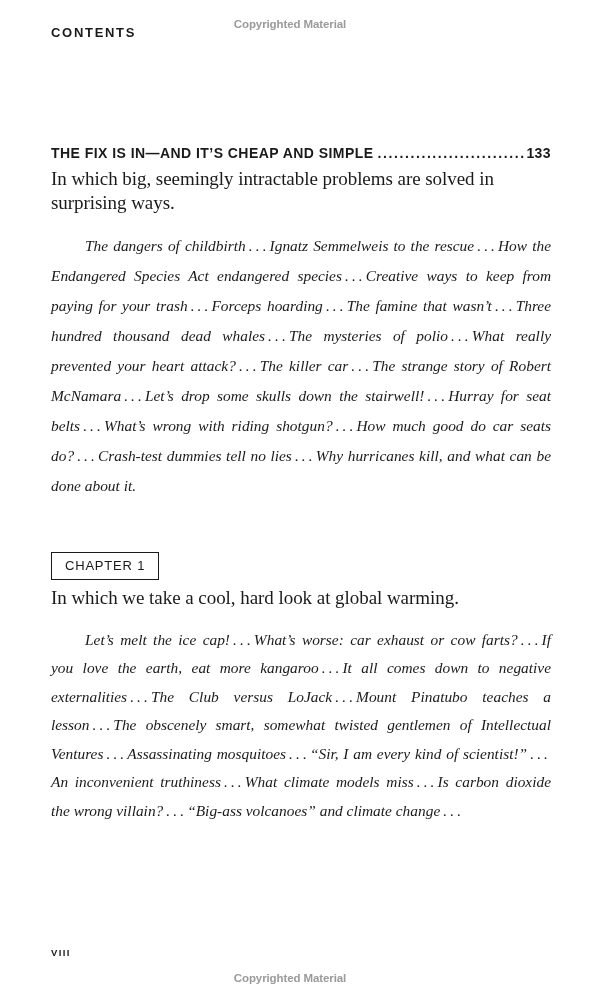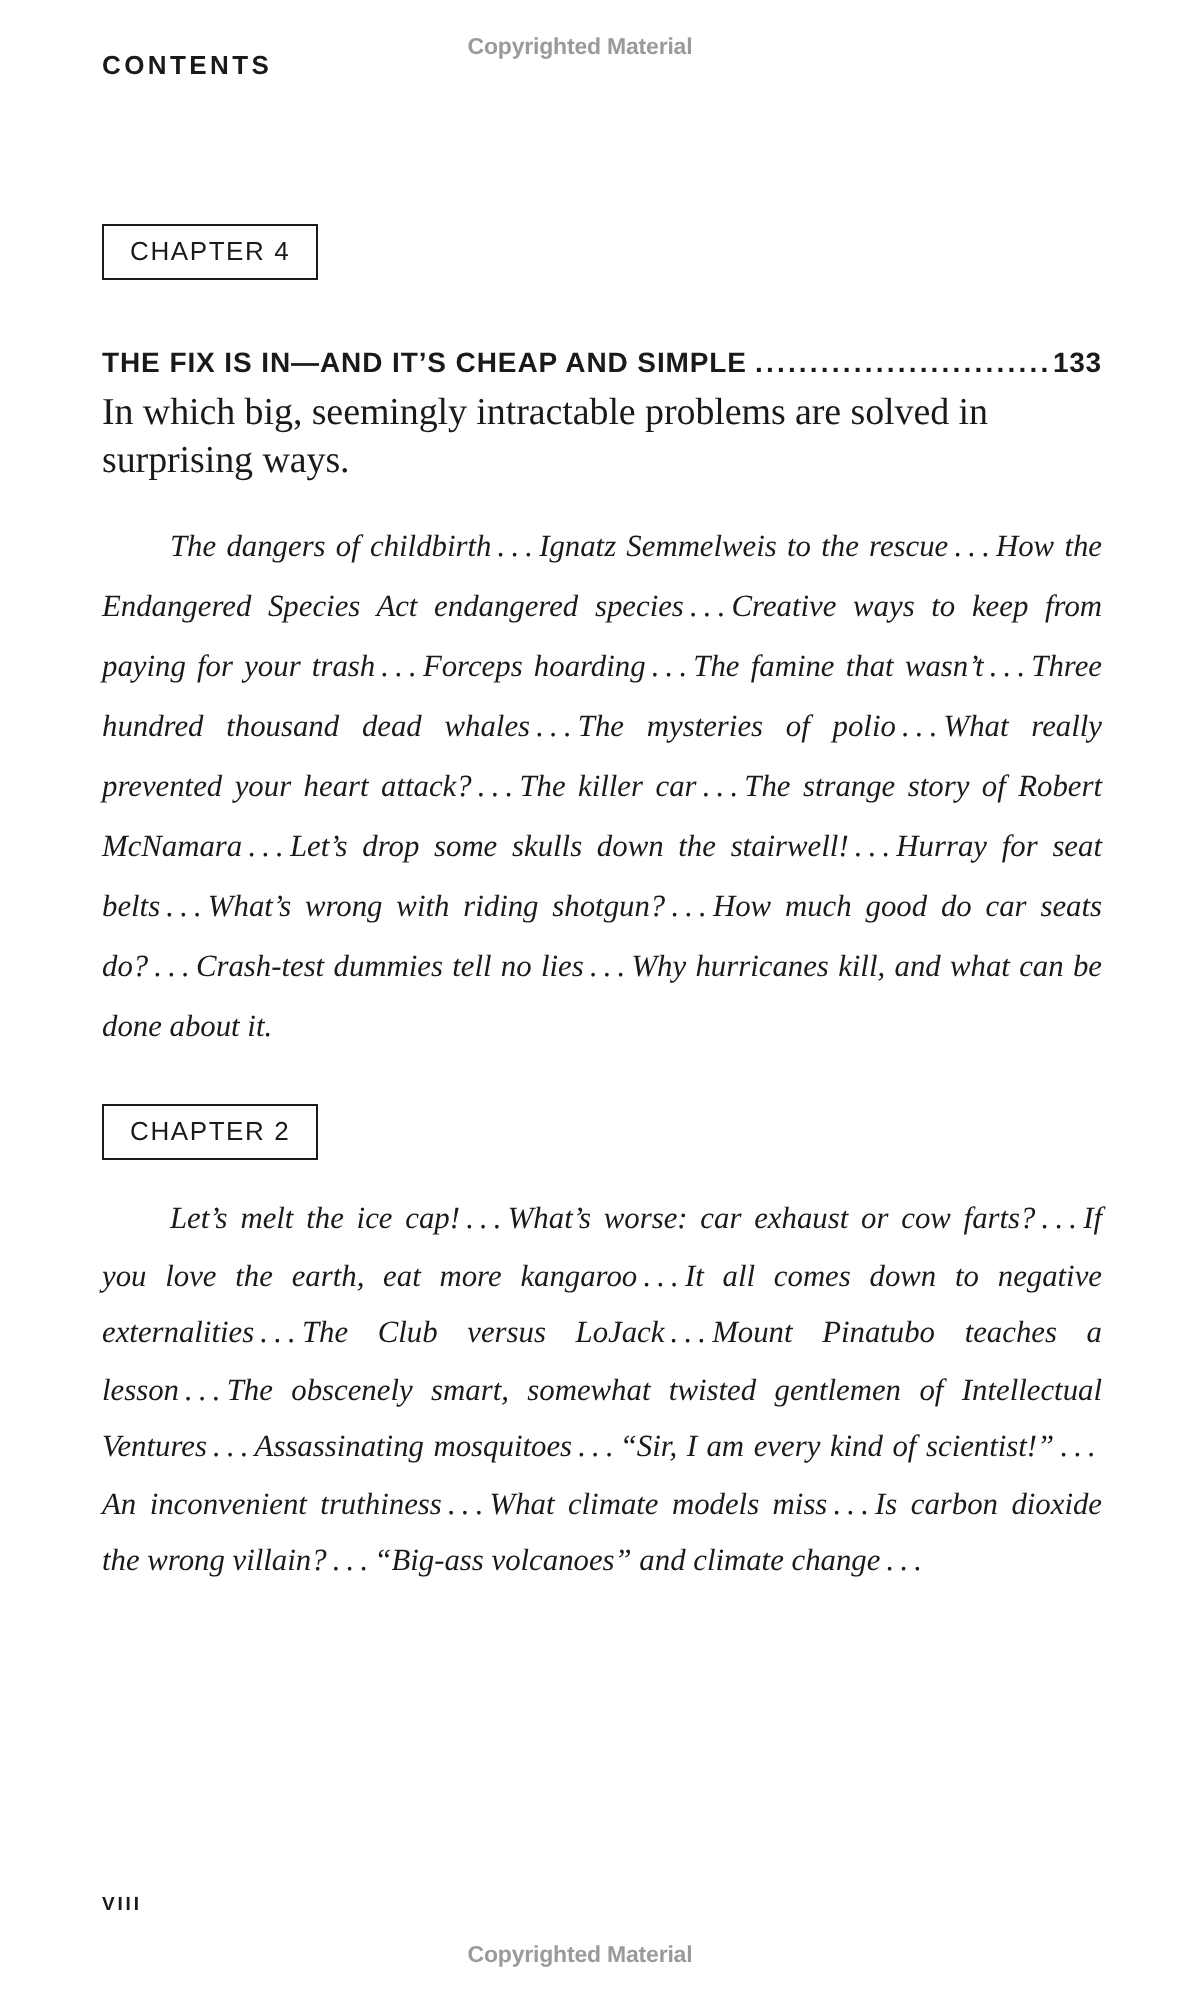--- a/index.html
+++ b/index.html
@@ -143,32 +143,32 @@
 
 <div class="page">
 
   <div class="watermark top">Copyrighted Material</div>
 
   <div class="running-head">CONTENTS</div>
 
   <div class="column">
 
     <div class="chapter-entry ch4">
-      <div class="chapter-badge">CHAPTER 4</div>
       <div class="title-row">
         <span class="title-text">THE FIX IS IN—AND IT’S CHEAP AND SIMPLE</span>
         <span class="leader">..........................................</span>
         <span class="page-num">133</span>
       </div>
       <div class="subtitle">In which big, seemingly intractable problems are solved in surprising ways.</div>
       <div class="blurb">The dangers of childbirth . . . Ignatz Semmelweis to the rescue . . . How the Endangered Species Act endangered species . . . Creative ways to keep from paying for your trash . . . Forceps hoarding . . . The famine that wasn’t . . . Three hundred thousand dead whales . . . The mysteries of polio . . . What really prevented your heart attack? . . . The killer car . . . The strange story of Robert McNamara . . . Let’s drop some skulls down the stairwell! . . . Hurray for seat belts . . . What’s wrong with riding shotgun? . . . How much good do car seats do? . . . Crash-test dummies tell no lies . . . Why hurricanes kill, and what can be done about it.</div>
     </div>
 
     <div class="chapter-entry ch5">
-      <div class="chapter-badge">CHAPTER 2</div>
+      <div class="chapter-badge">CHAPTER 1</div>
+      <div class="subtitle">In which we take a cool, hard look at global warming.</div>
       <div class="blurb tight">Let’s melt the ice cap! . . . What’s worse: car exhaust or cow farts? . . . If you love the earth, eat more kangaroo . . . It all comes down to negative externalities . . . The Club versus LoJack . . . Mount Pinatubo teaches a lesson . . . The obscenely smart, somewhat twisted gentlemen of Intellectual Ventures . . . Assassinating mosquitoes . . . “Sir, I am every kind of scientist!” . . . An inconvenient truthiness . . . What climate models miss . . . Is carbon dioxide the wrong villain? . . . “Big-ass volcanoes” and climate change . . .</div>
     </div>
 
   </div>
 
   <div class="folio">VIII</div>
 
   <div class="watermark bottom">Copyrighted Material</div>
 
 </div>

